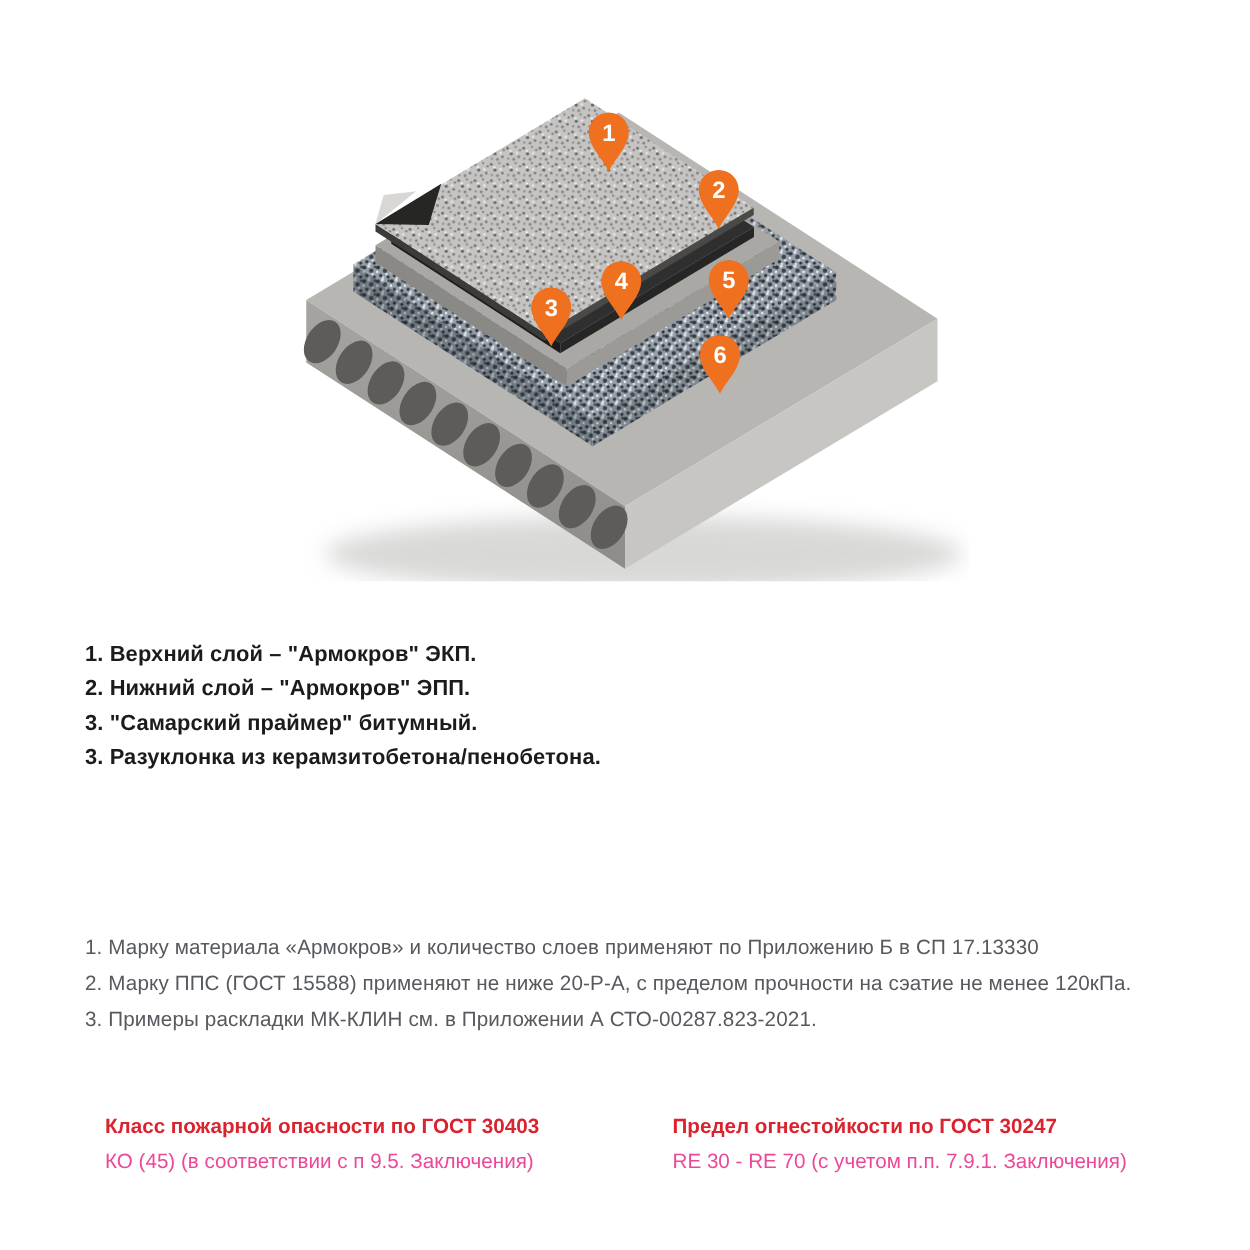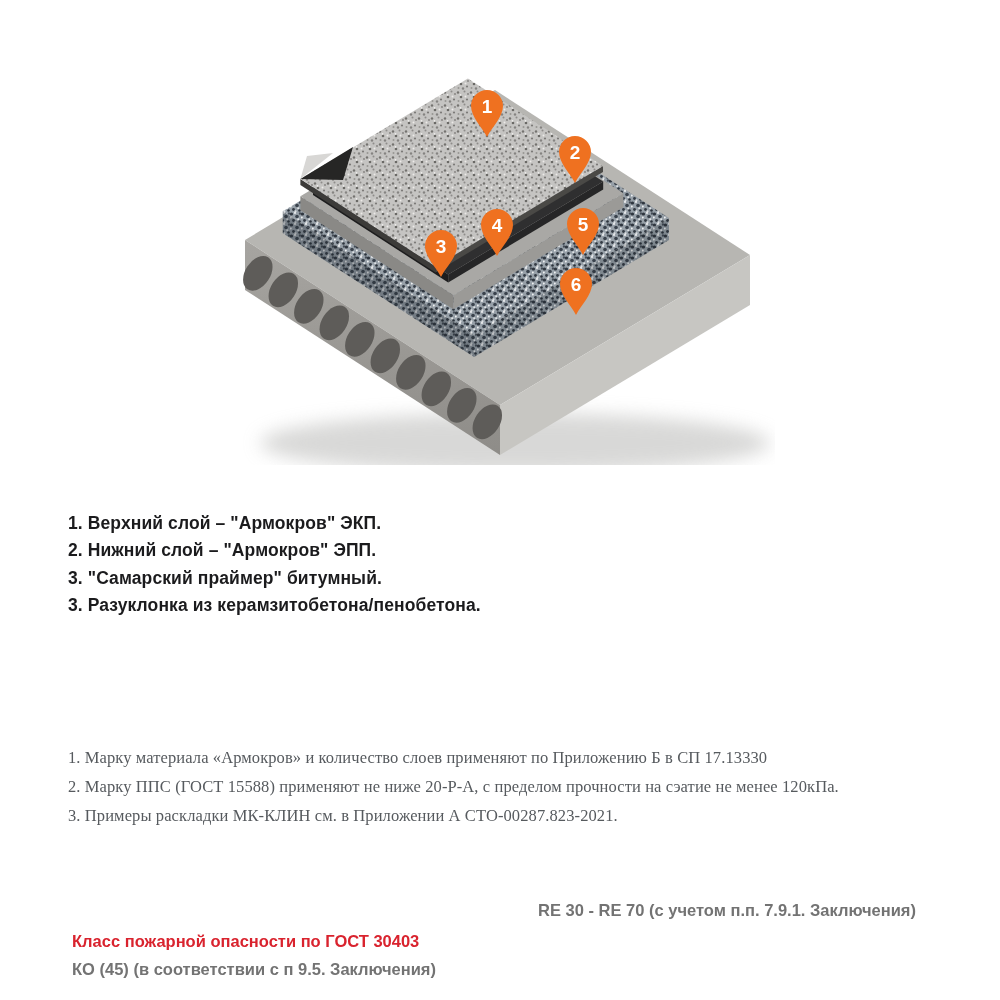--- a/index.html
+++ b/index.html
@@ -10,31 +10,31 @@
   .diagram{position:absolute;left:235px;top:25px;width:540px;height:440px;}
   .diagram svg{display:block;}
   .pin-num{font-family:"Liberation Sans",sans-serif;}
 
   .legend{position:absolute;left:68px;top:510px;}
   .legend-item{
     font-size:17.5px;font-weight:700;line-height:27.4px;color:#1b1b1d;
     white-space:nowrap;letter-spacing:0.1px;
   }
 
-  .footnotes{position:absolute;left:68px;top:744px;font-family:Liberation Serif, serif;}
+  .footnotes{position:absolute;left:68px;top:744px;}
   .footnote-item{
     font-size:16.5px;font-weight:400;line-height:28.8px;color:#565a5e;
     white-space:nowrap;letter-spacing:0.1px;
   }
 
   .spec{position:absolute;top:892px;}
-  .spec-left{left:72px;margin-top:40px;}
+  .spec-left{left:84px;}
   .spec-right{left:538px;}
   .spec-title{font-size:16.5px;font-weight:700;color:#d9232e;white-space:nowrap;}
-  .spec-value{margin-top:9px;font-size:16.5px;font-weight:700;color:#737373;white-space:nowrap;}
+  .spec-value{margin-top:9px;font-size:16.5px;font-weight:400;color:#ec4899;white-space:nowrap;}
 </style>
 </head>
 <body>
 
 <div class="page">
 
   <div class="diagram">
     <svg width="540" height="440" viewBox="0 0 540 440" xmlns="http://www.w3.org/2000/svg">
       <defs>
         <filter id="blurSoft" x="-30%" y="-30%" width="160%" height="160%">
@@ -159,16 +159,17 @@
     <div class="footnote-item">2. Марку ППС (ГОСТ 15588) применяют не ниже 20-Р-А, с пределом прочности на сэатие не менее 120кПа.</div>
     <div class="footnote-item">3. Примеры раскладки МК-КЛИН см. в Приложении А СТО-00287.823-2021.</div>
   </div>
 
   <div class="spec spec-left">
     <div class="spec-title">Класс пожарной опасности по ГОСТ 30403</div>
     <div class="spec-value">КО (45) (в соответствии с п 9.5. Заключения)</div>
   </div>
 
   <div class="spec spec-right">
+    <div class="spec-title">Предел огнестойкости по ГОСТ 30247</div>
     <div class="spec-value">RE 30 - RE 70 (с учетом п.п. 7.9.1. Заключения)</div>
   </div>
 
 </div>
 
 </body></html>

